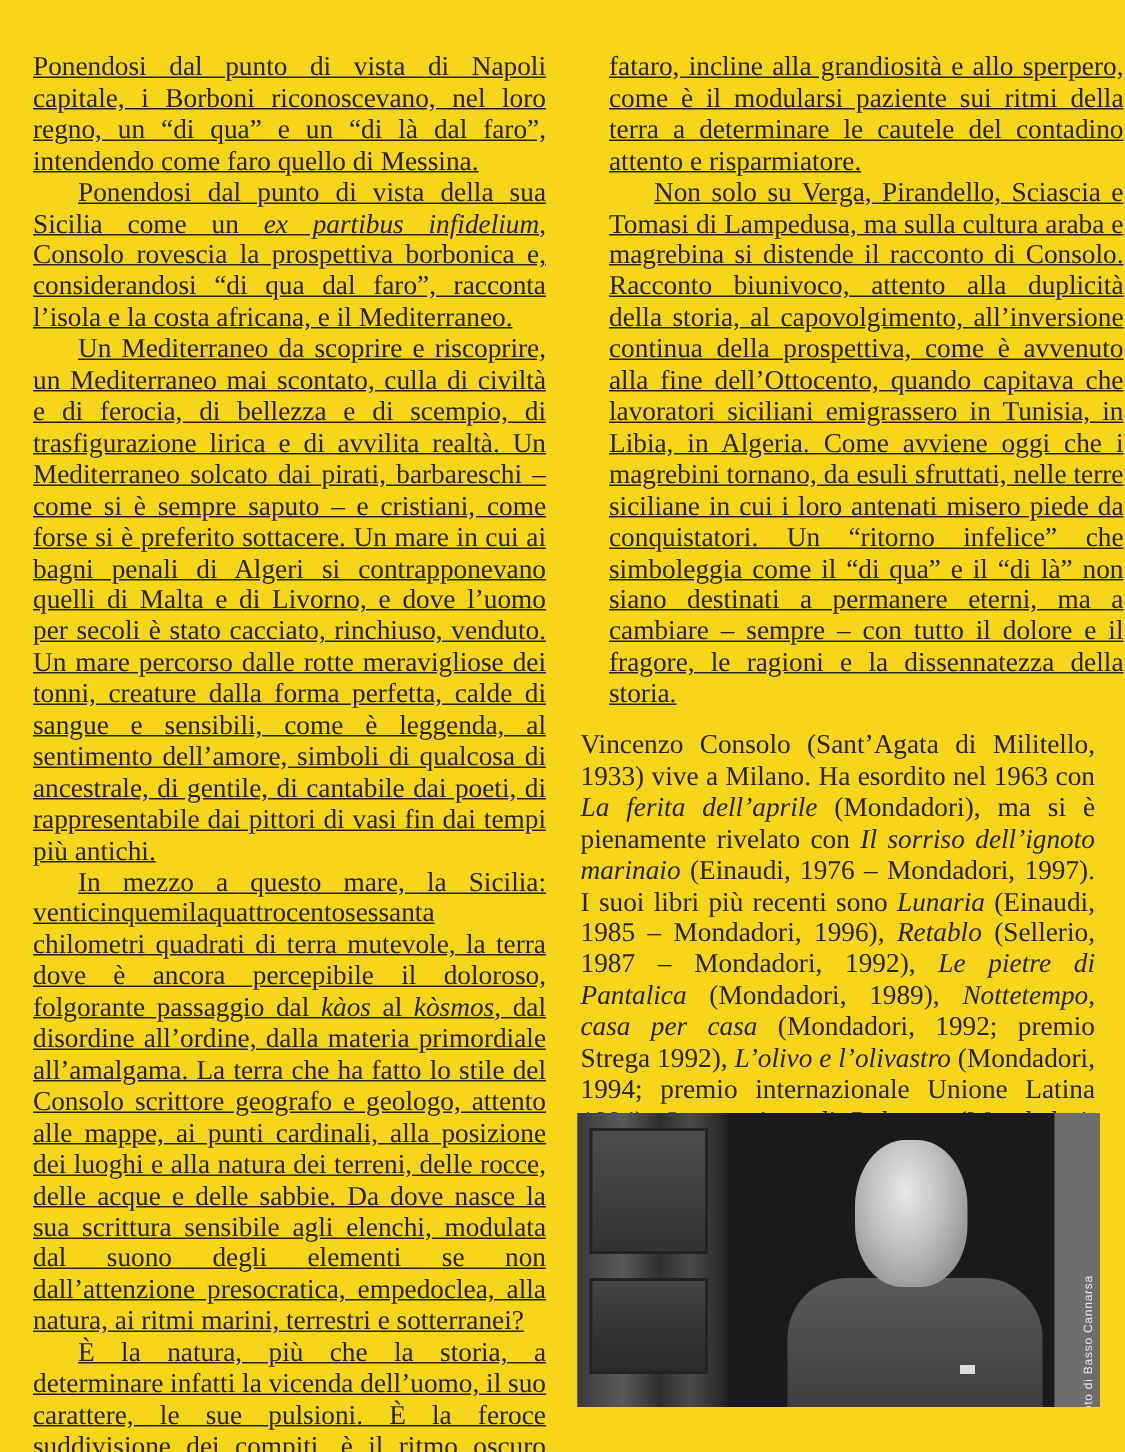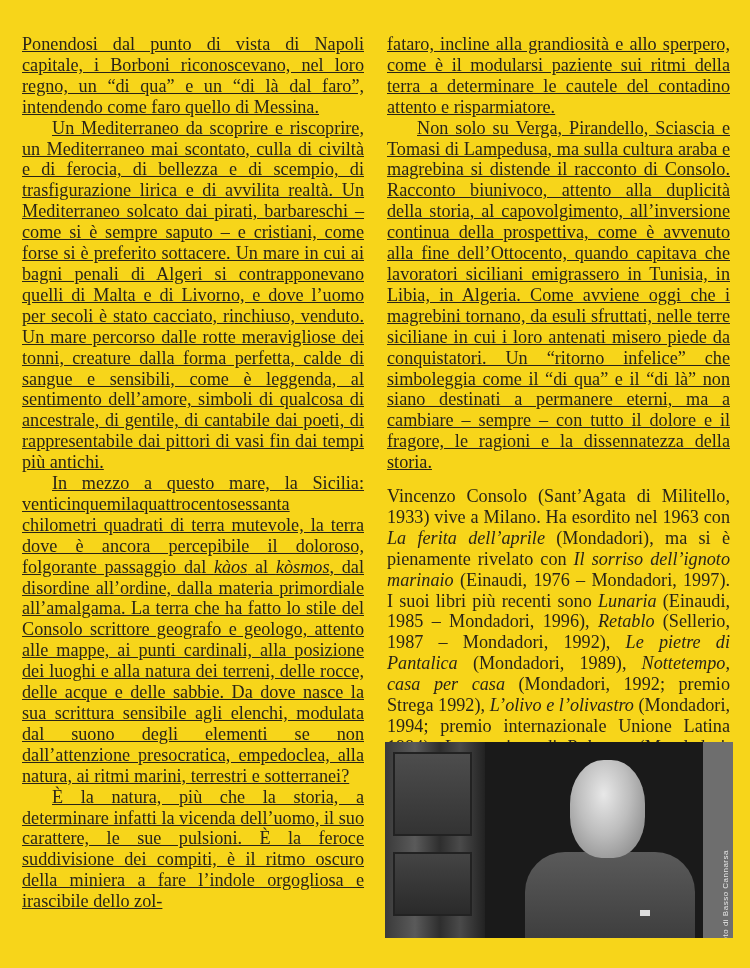--- a/index.html
+++ b/index.html
@@ -12,21 +12,21 @@
   }
   .col {
     position:absolute;
     font-family:"Liberation Serif", serif;
     font-size:18.2px;
     line-height:20.9px;
     text-align:justify;
     hyphens:manual;
   }
   .col-left { left:22px; top:34px; width:342px; }
-  .col-right { left:387px; top:34px; width:343px; }
+  .col-right { left:406px; top:34px; width:343px; }
   .col p { margin:0;text-decoration:underline; }
   .col p.indent { text-indent:30px; }
   .bio { position:absolute; left:387px; top:486px; width:343px;
     font-family:"Liberation Serif", serif; font-size:18.2px; line-height:20.9px; text-align:justify; }
   .bio p { margin:0; }
   i { font-style:italic; }
   .photo {
     position:absolute; left:385px; top:742px; width:348px; height:196px;
     background:#1a1a1a; overflow:hidden;
   }
@@ -46,20 +46,21 @@
     position:absolute; right:2px; top:108px; transform-origin:right top;
     transform:rotate(-90deg) translate(0,-10px);
     font-family:"Liberation Sans", sans-serif; font-size:8px; color:#e6e6e6; white-space:nowrap; letter-spacing:0.5px;
   }
 </style>
 </head>
 <body>
 
 <div class="col col-left" id="left-col">
     <p><span>Ponendosi dal punto di vista di Napoli capitale, i Borboni riconoscevano, nel loro regno, un “di qua” e un “di là dal faro”, intendendo come faro quello di Messina.</span></p>
+    <p class="indent"><span>Ponendosi dal punto di vista della sua Sicilia come un </span><i>ex partibus infidelium</i><span>, Consolo rovescia la prospettiva borbonica e, considerandosi “di qua dal faro”, racconta l’isola e la costa africana, e il Mediterraneo.</span></p>
     <p class="indent"><span>Un Mediterraneo da scoprire e riscoprire, un Mediterraneo mai scontato, culla di civiltà e di ferocia, di bellezza e di scempio, di trasfigurazione lirica e di avvilita realtà. Un Mediterraneo solcato dai pirati, barbareschi – come si è sempre saputo – e cristiani, come forse si è preferito sottacere. Un mare in cui ai bagni penali di Algeri si contrapponevano quelli di Malta e di Livorno, e dove l’uomo per secoli è stato cacciato, rinchiuso, venduto. Un mare percorso dalle rotte meravigliose dei tonni, creature dalla forma perfetta, calde di sangue e sensibili, come è leggenda, al sentimento dell’amore, simboli di qualcosa di ancestrale, di gentile, di cantabile dai poeti, di rappresentabile dai pittori di vasi fin dai tempi più antichi.</span></p>
     <p class="indent"><span>In mezzo a questo mare, la Sicilia: venticinquemilaquattrocentosessanta chilometri quadrati di terra mutevole, la terra dove è ancora percepibile il doloroso, folgorante passaggio dal </span><i>kàos</i><span> al </span><i>kòsmos</i><span>, dal disordine all’ordine, dalla materia primordiale all’amalgama. La terra che ha fatto lo stile del Consolo scrittore geografo e geologo, attento alle mappe, ai punti cardinali, alla posizione dei luoghi e alla natura dei terreni, delle rocce, delle acque e delle sabbie. Da dove nasce la sua scrittura sensibile agli elenchi, modulata dal suono degli elementi se non dall’attenzione presocratica, empedoclea, alla natura, ai ritmi marini, terrestri e sotterranei?</span></p>
     <p class="indent"><span>È la natura, più che la storia, a determinare infatti la vicenda dell’uomo, il suo carattere, le sue pulsioni. È la feroce suddivisione dei compiti, è il ritmo oscuro della miniera a fare l’indole orgogliosa e irascibile dello zol-</span></p>
   </div>
 <div class="col col-right" id="right-col">
     <p><span>fataro, incline alla grandiosità e allo sperpero, come è il modularsi paziente sui ritmi della terra a determinare le cautele del contadino attento e risparmiatore.</span></p>
     <p class="indent"><span>Non solo su Verga, Pirandello, Sciascia e Tomasi di Lampedusa, ma sulla cultura araba e magrebina si distende il racconto di Consolo. Racconto biunivoco, attento alla duplicità della storia, al capovolgimento, all’inversione continua della prospettiva, come è avvenuto alla fine dell’Ottocento, quando capitava che lavoratori siciliani emigrassero in Tunisia, in Libia, in Algeria. Come avviene oggi che i magrebini tornano, da esuli sfruttati, nelle terre siciliane in cui i loro antenati misero piede da conquistatori. Un “ritorno infelice” che simboleggia come il “di qua” e il “di là” non siano destinati a permanere eterni, ma a cambiare – sempre – con tutto il dolore e il fragore, le ragioni e la dissennatezza della storia.</span></p>
   </div>
 <div class="bio" id="bio">
     <p><span>Vincenzo Consolo (Sant’Agata di Militello, 1933) vive a Milano. Ha esordito nel 1963 con </span><i>La ferita dell’aprile</i><span> (Mondadori), ma si è pienamente rivelato con </span><i>Il sorriso dell’ignoto marinaio</i><span> (Einaudi, 1976 – Mondadori, 1997). I suoi libri più recenti sono </span><i>Lunaria</i><span> (Einaudi, 1985 – Mondadori, 1996), </span><i>Retablo</i><span> (Sellerio, 1987 – Mondadori, 1992), </span><i>Le pietre di Pantalica</i><span> (Mondadori, 1989), </span><i>Nottetempo, casa per casa</i><span> (Mondadori, 1992; premio Strega 1992), </span><i>L’olivo e l’olivastro</i><span> (Mondadori, 1994; premio internazionale Unione Latina 1994), </span><i>Lo spasimo di Palermo</i><span> (Mondadori, 1998).</span></p>

